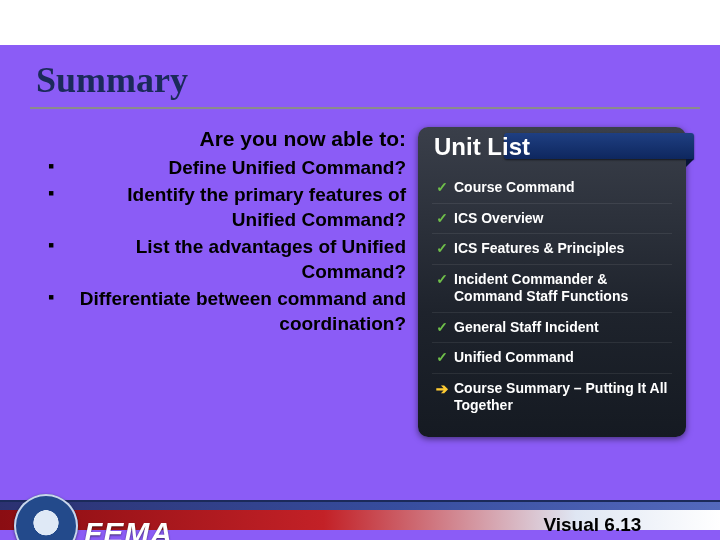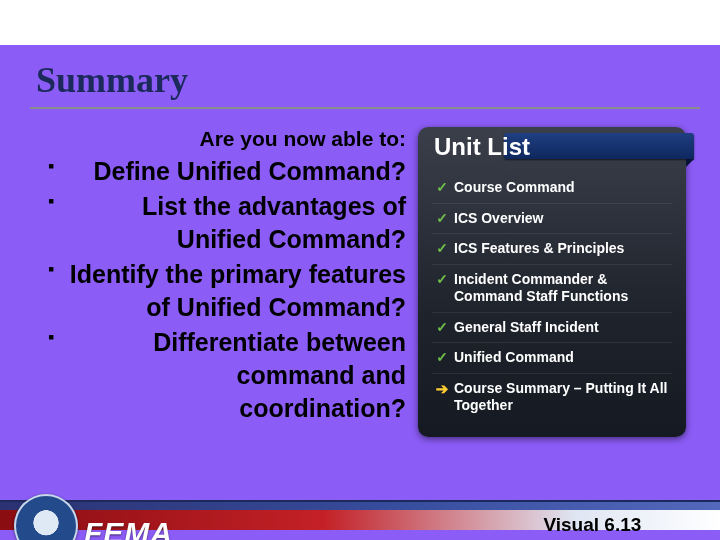--- a/index.html
+++ b/index.html
@@ -7,21 +7,21 @@
   .slide { position: relative; width: 720px; height: 540px; background: #8b5cf6; margin-top: 45px; }
 
   .title-wrap { padding: 14px 20px 0 36px; }
   .title { font-family: "Times New Roman", Times, serif; font-size: 36px; font-weight: bold; color: #1b2a5a; }
   .title-rule { margin: 6px 20px 0 30px; height: 2px; background: #8b8b8b; }
 
   .content { display: flex; padding: 18px 20px 0 46px; gap: 12px; }
   .col-left { width: 360px; text-align: right; }
   .lead { font-size: 21px; font-weight: bold; color: #000; margin-bottom: 4px; }
   ul.points { list-style: none; }
-  ul.points li { position: relative; padding-left: 22px; font-size: 25px; font-weight: bold; color: #000; line-height: 1.32; margin-bottom: 2px; }
+  ul.points li { position: relative; padding-left: 22px; font-size: 19px; font-weight: bold; color: #000; line-height: 1.32; margin-bottom: 2px; }
   ul.points li::before { content: "▪"; position: absolute; left: 2px; top: 0; font-size: 18px; color: #000; }
 
   .panel { width: 268px; background: linear-gradient(#3a3f4a, #1e232c 60%, #151a22); border-radius: 10px; padding: 0 0 16px 0; color: #fff; box-shadow: 0 2px 6px rgba(0,0,0,0.5); }
   .panel-header { position: relative; height: 40px; }
   .panel-title { position: absolute; left: 16px; top: 6px; font-size: 24px; font-weight: bold; color: #fff; }
   .ribbon { position: absolute; right: -8px; top: 6px; width: 190px; height: 26px; background: linear-gradient(#1f3f82, #0e275e); border-radius: 3px 3px 0 3px; box-shadow: 0 1px 2px rgba(0,0,0,0.6); }
   .ribbon::after { content: ""; position: absolute; right: 0; bottom: -8px; border-width: 4px; border-style: solid; border-color: #081436 transparent transparent #081436; }
 
   ul.unit-list { list-style: none; padding: 6px 14px 0 14px; }
   ul.unit-list li { position: relative; padding: 6px 0 6px 22px; font-size: 14px; font-weight: bold; color: #fff; border-bottom: 1px solid rgba(255,255,255,0.08); line-height: 1.25; }
@@ -49,22 +49,22 @@
   <div class="title-wrap">
     <div class="title">Summary</div>
   </div>
   <div class="title-rule"></div>
 
   <div class="content">
     <div class="col-left">
       <div class="lead">Are you now able to:</div>
       <ul class="points">
         <li><span>Define Unified Command?</span></li>
+        <li><span>Identify the primary features of Unified Command?</span></li>
         <li><span>List the advantages of Unified Command?</span></li>
-        <li><span>Identify the primary features of Unified Command?</span></li>
         <li><span>Differentiate between command and coordination?</span></li>
       </ul>
     </div>
 
     <div class="panel">
       <div class="panel-header">
         <div class="ribbon"></div>
         <div class="panel-title">Unit List</div>
       </div>
       <ul class="unit-list">

